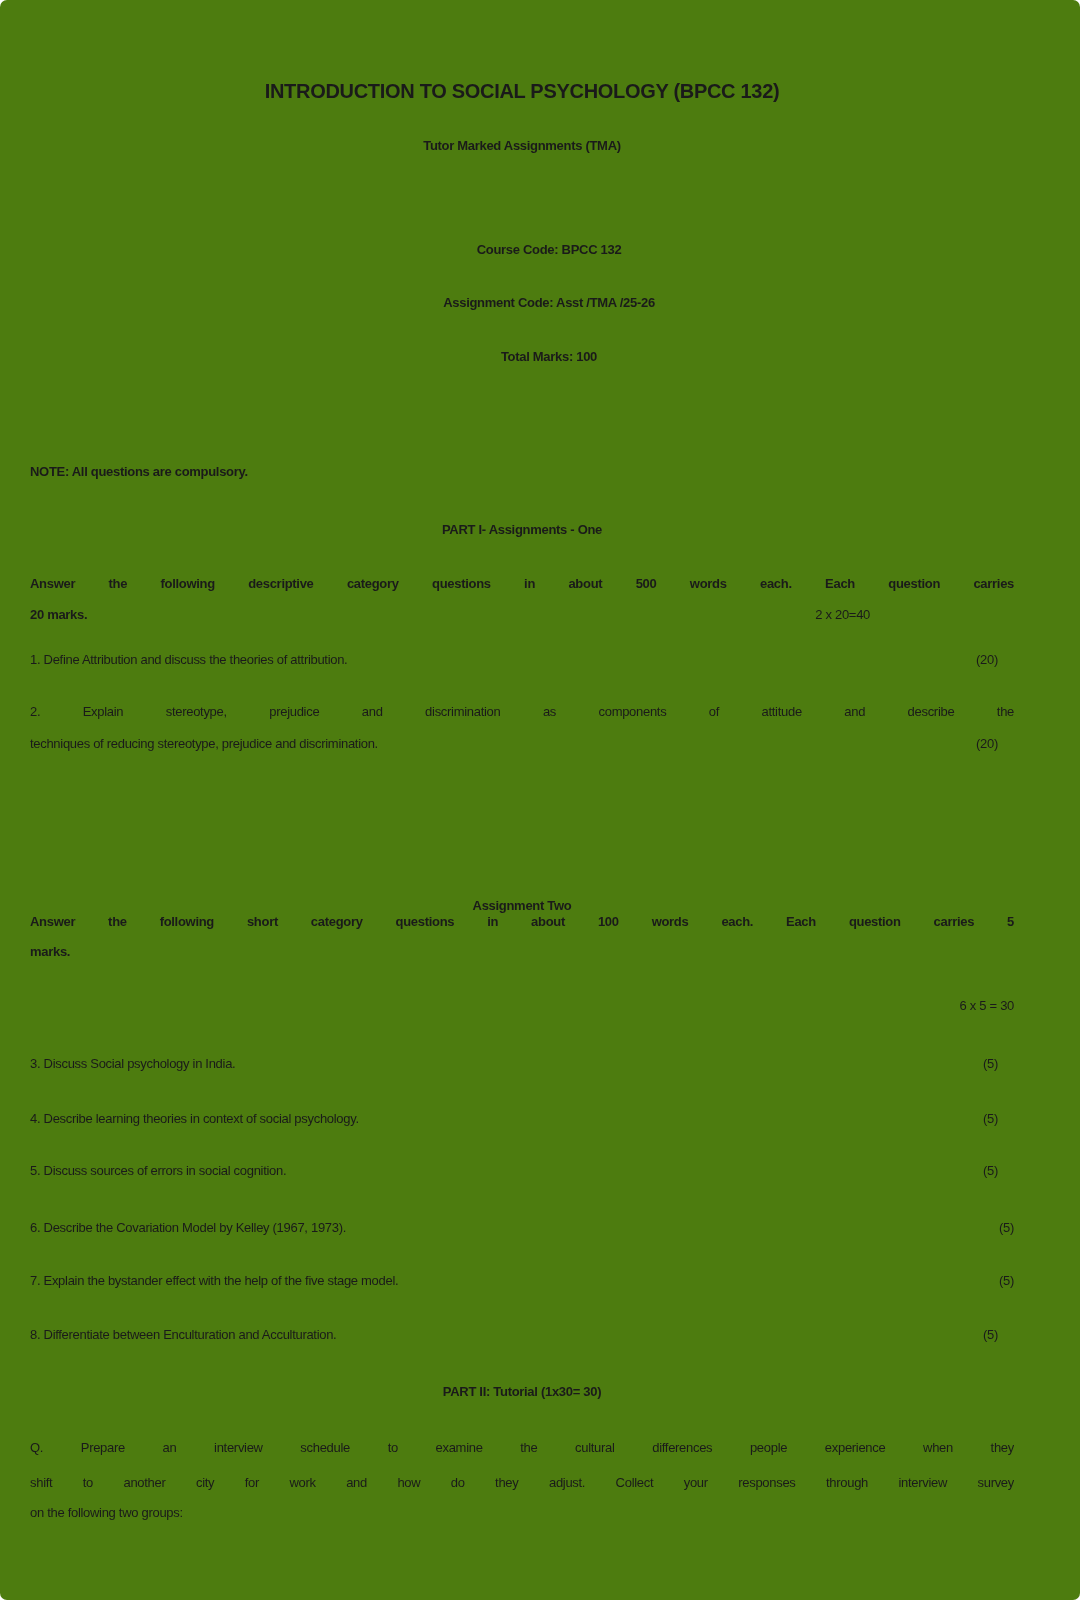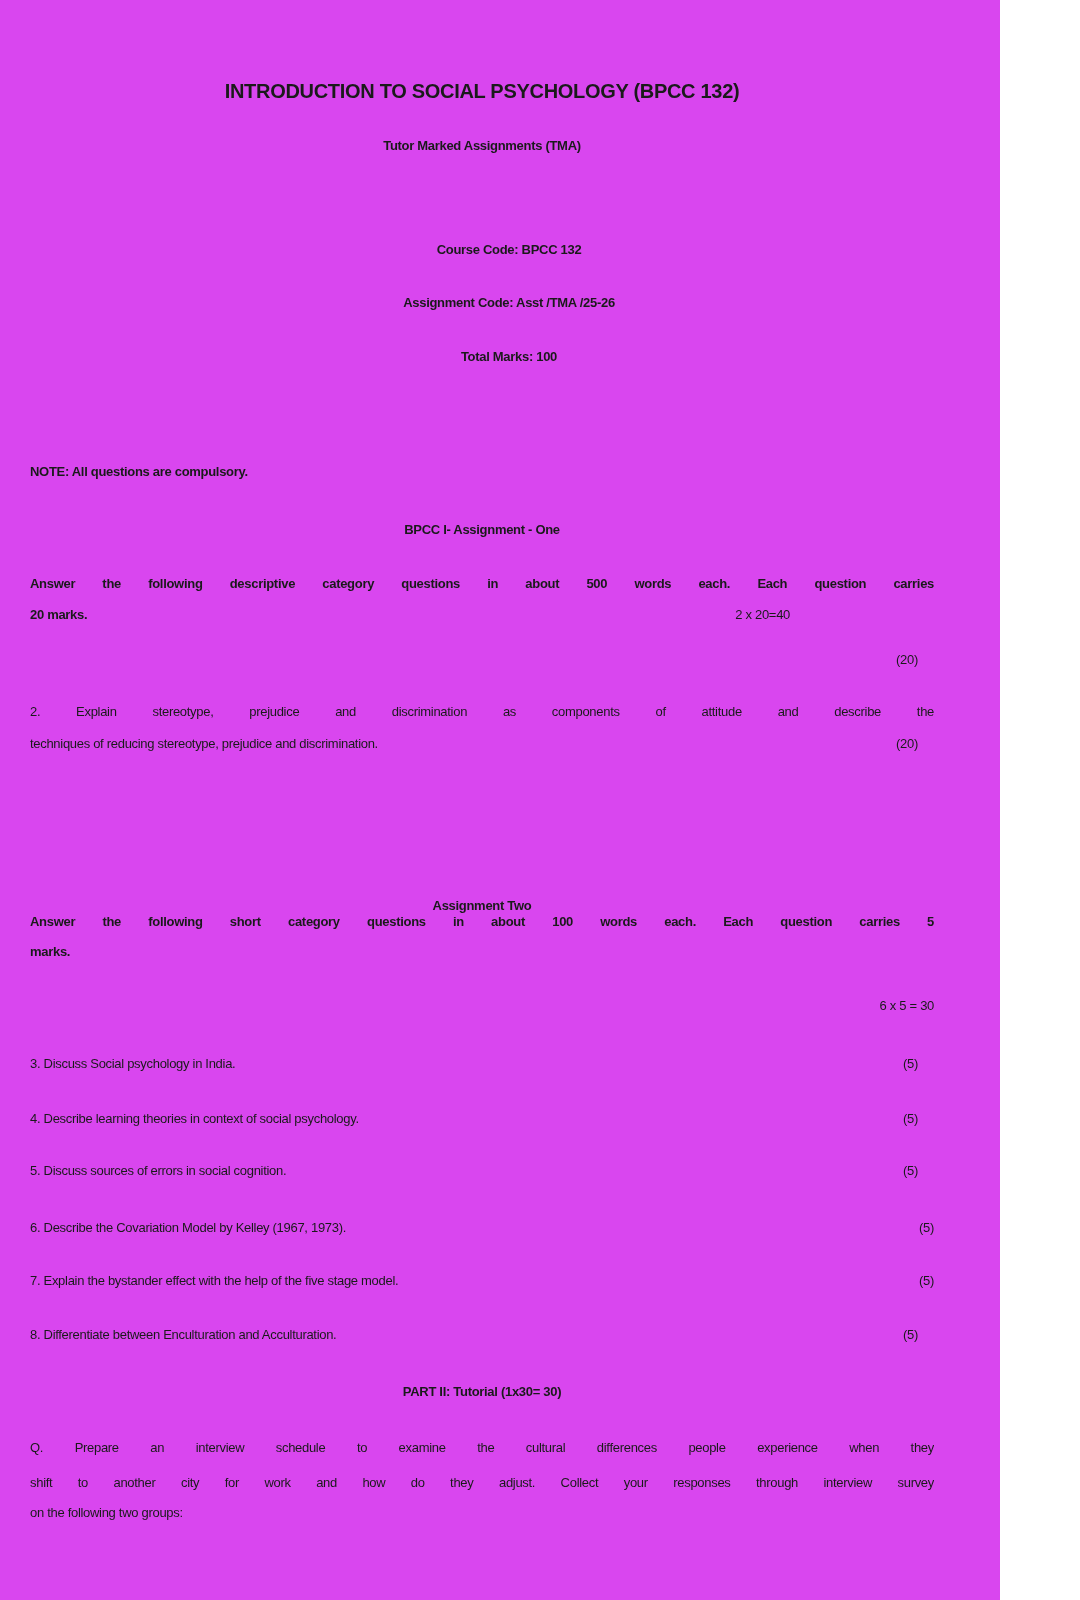--- a/index.html
+++ b/index.html
@@ -2,26 +2,27 @@
 <html><head>
 <meta charset="utf-8">
 <style>
   html, body {
     margin: 0;
     padding: 0;
     background: #ffffff;
   }
   .page {
     position: relative;
-    width: 1000px;
+    width: 1080px;
     height: 1600px;
-    background: #d946ef;
+    background: #4d7c0f;
     font-family: "Liberation Sans", "DejaVu Sans", sans-serif;
     color: #1a1a1a;
     overflow: hidden;
+    border-radius: 7px;
   }
   .line {
     position: absolute;
     left: 30px;
     right: 66px;
     height: 28px;
     line-height: 28px;
     font-size: 13px;
     letter-spacing: -0.3px;
     white-space: nowrap;
@@ -62,30 +63,31 @@
 
   <div class="line bold center title-line" style="top:77px">INTRODUCTION TO SOCIAL PSYCHOLOGY (BPCC 132)</div>
   <div class="line bold center" style="top:132px">Tutor Marked Assignments (TMA)</div>
 
   <div class="line hdr" style="top:236px">Course Code: BPCC 132</div>
   <div class="line hdr" style="top:289px">Assignment Code: Asst /TMA /25-26</div>
   <div class="line hdr" style="top:343px">Total Marks: 100</div>
 
   <div class="line bold" style="top:458px">NOTE: All questions are compulsory.</div>
 
-  <div class="line bold center" style="top:516px">BPCC I- Assignment - One</div>
+  <div class="line bold center" style="top:516px">PART I- Assignments - One</div>
 
   <div class="line bold jstretch" style="top:570px">Answer the following descriptive category questions in about 500 words each. Each question carries</div>
 
   <div class="line qrow" style="top:601px">
     <span class="bold qtext">20 marks.</span>
     <span class="formula-inline">2 x 20=40</span>
   </div>
 
   <div class="line qrow" style="top:646px">
+    <span class="qtext">1. Define Attribution and discuss the theories of attribution.</span>
     <span class="mark">(20)</span>
   </div>
 
   <div class="line jstretch" style="top:698px">2. Explain stereotype, prejudice and discrimination as components of attitude and describe the</div>
   <div class="line qrow" style="top:730px">
     <span class="qtext">techniques of reducing stereotype, prejudice and discrimination.</span>
     <span class="mark">(20)</span>
   </div>
 
   <div class="line bold center" style="top:892px">Assignment Two</div>

